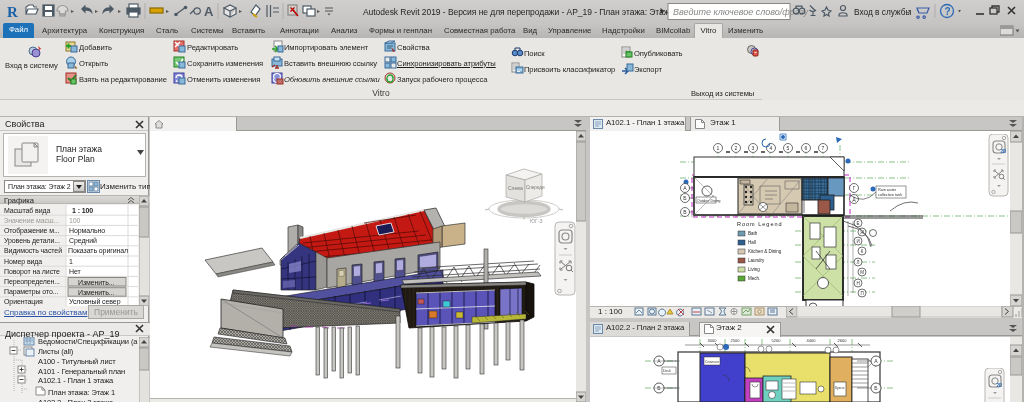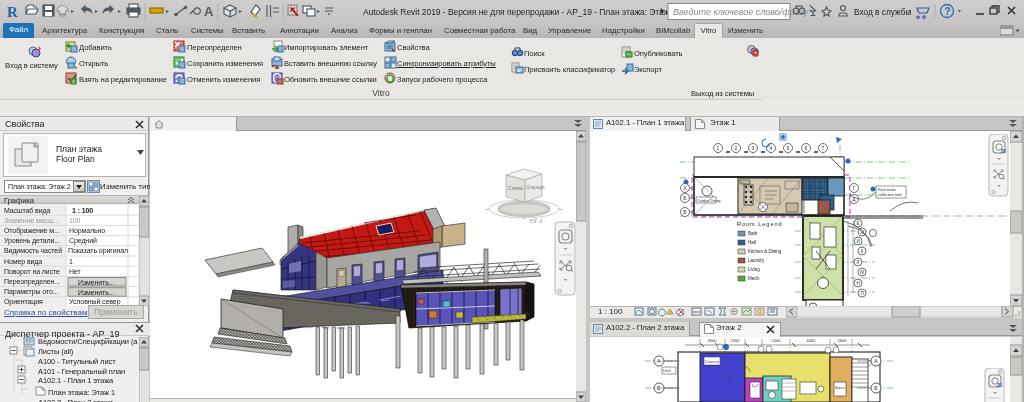--- a/index.html
+++ b/index.html
@@ -109,26 +109,26 @@
     </svg>
 </div>
 <div class="abs" id="ribbon"></div>
 <div id="vitrolabel">Vitro</div>
 <div class="abs" id="optbar"></div>
 <div class="abs" style="left:0;top:0;width:1024px;height:100px;" id="ribbonbtns">
 <div class="rtxt" style="left:5px;top:61px;">Вход в систему</div>
 <div class="rtxt" style="left:79px;top:42.5px;">Добавить</div>
 <div class="rtxt" style="left:79px;top:58.5px;">Открыть</div>
 <div class="rtxt" style="left:79px;top:74.5px;">Взять на редактирование</div>
-<div class="rtxt" style="left:187px;top:42.5px;">Переопределен</div>
+<div class="rtxt" style="left:187px;top:42.5px;">Редактировать</div>
 <div class="rtxt" style="left:187px;top:58.5px;">Сохранить изменения</div>
 <div class="rtxt" style="left:187px;top:74.5px;">Отменить изменения</div>
 <div class="rtxt" style="left:284px;top:42.5px;">Импортировать элемент</div>
 <div class="rtxt" style="left:284px;top:58.5px;">Вставить внешнюю ссылку</div>
-<div class="rtxt" style="left:284px;top:74.5px;">Обновить внешние ссылки</div>
+<div class="rtxt" style="left:284px;top:74.5px;font-style:italic;">Обновить внешние ссылки</div>
 <div class="rtxt" style="left:397px;top:42.5px;">Свойства</div>
 <div class="rtxt" style="left:397px;top:58.5px;text-decoration:underline;">Синхронизировать атрибуты</div>
 <div class="rtxt" style="left:397px;top:74.5px;">Запуск рабочего процесса</div>
 <div class="rtxt" style="left:524px;top:48.5px;">Поиск</div>
 <div class="rtxt" style="left:524px;top:64.5px;">Присвоить классификатор</div>
 <div class="rtxt" style="left:634px;top:48.5px;">Опубликовать</div>
 <div class="rtxt" style="left:634px;top:64.5px;">Экспорт</div>
 <div class="rtxt" style="left:691px;top:62.5px;margin-top:26px;">Выход из системы</div>
 </div>
 <svg class="abs" style="left:0;top:38px" width="1024" height="62" id="ribicons">

